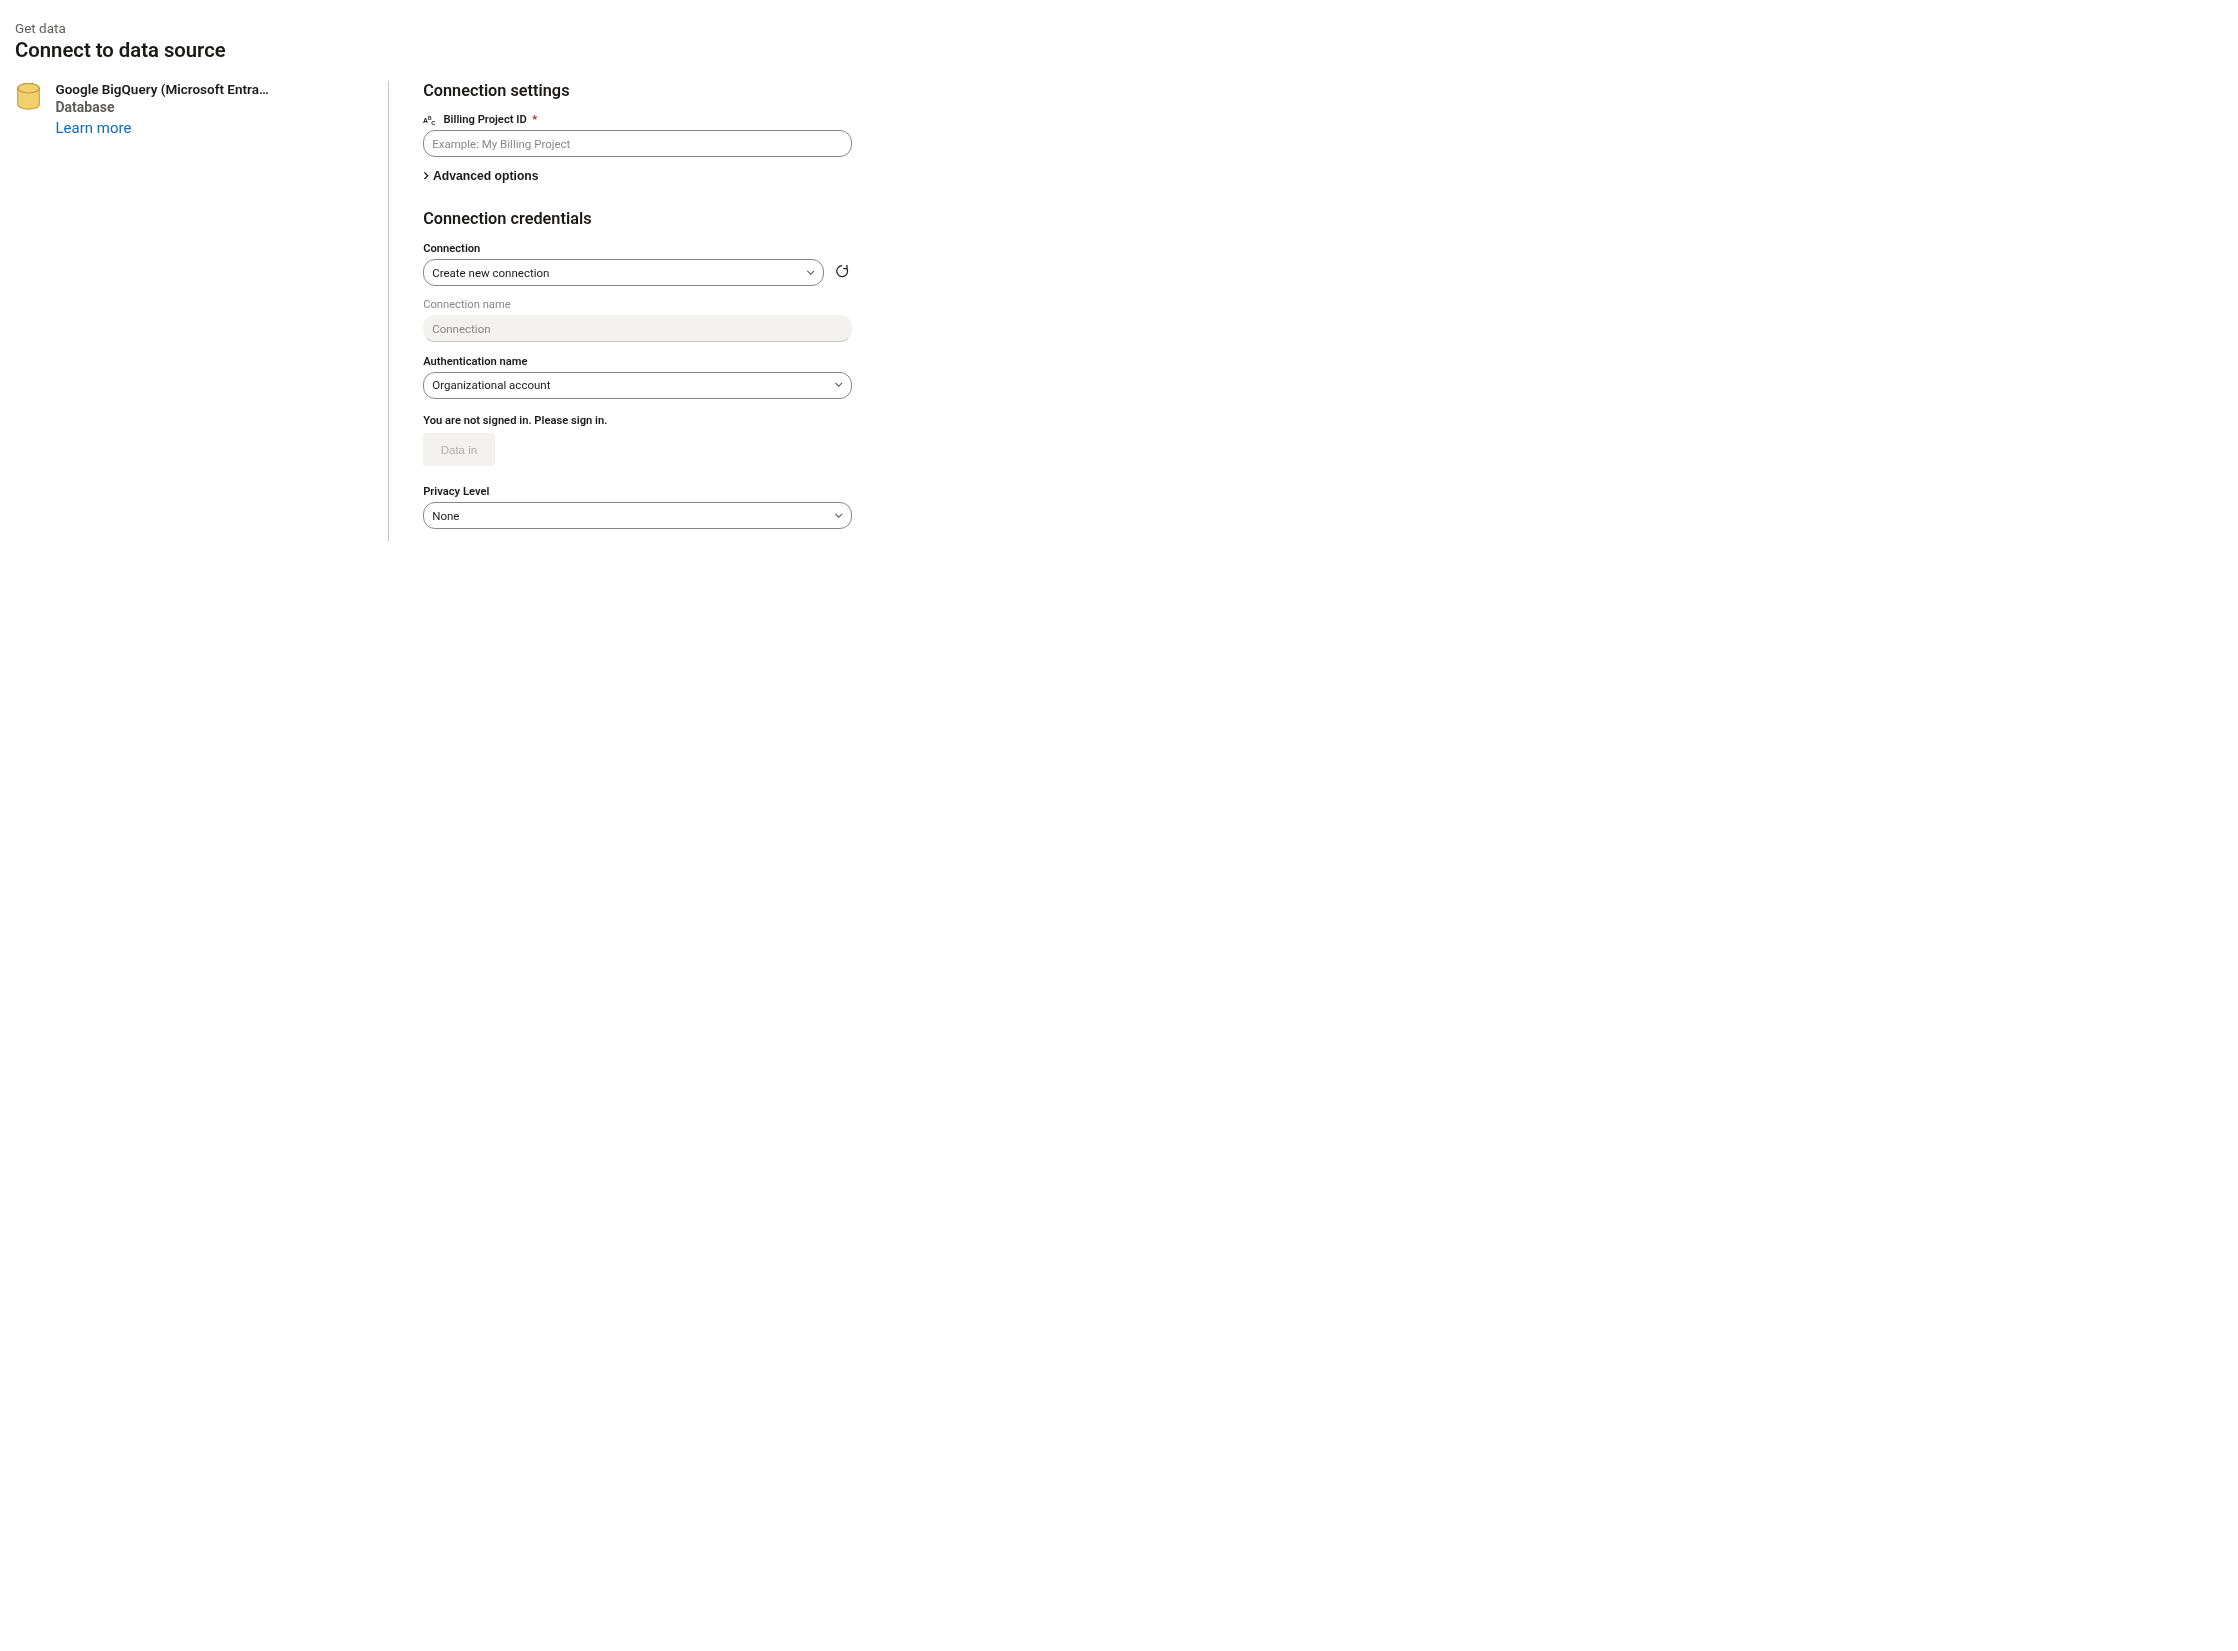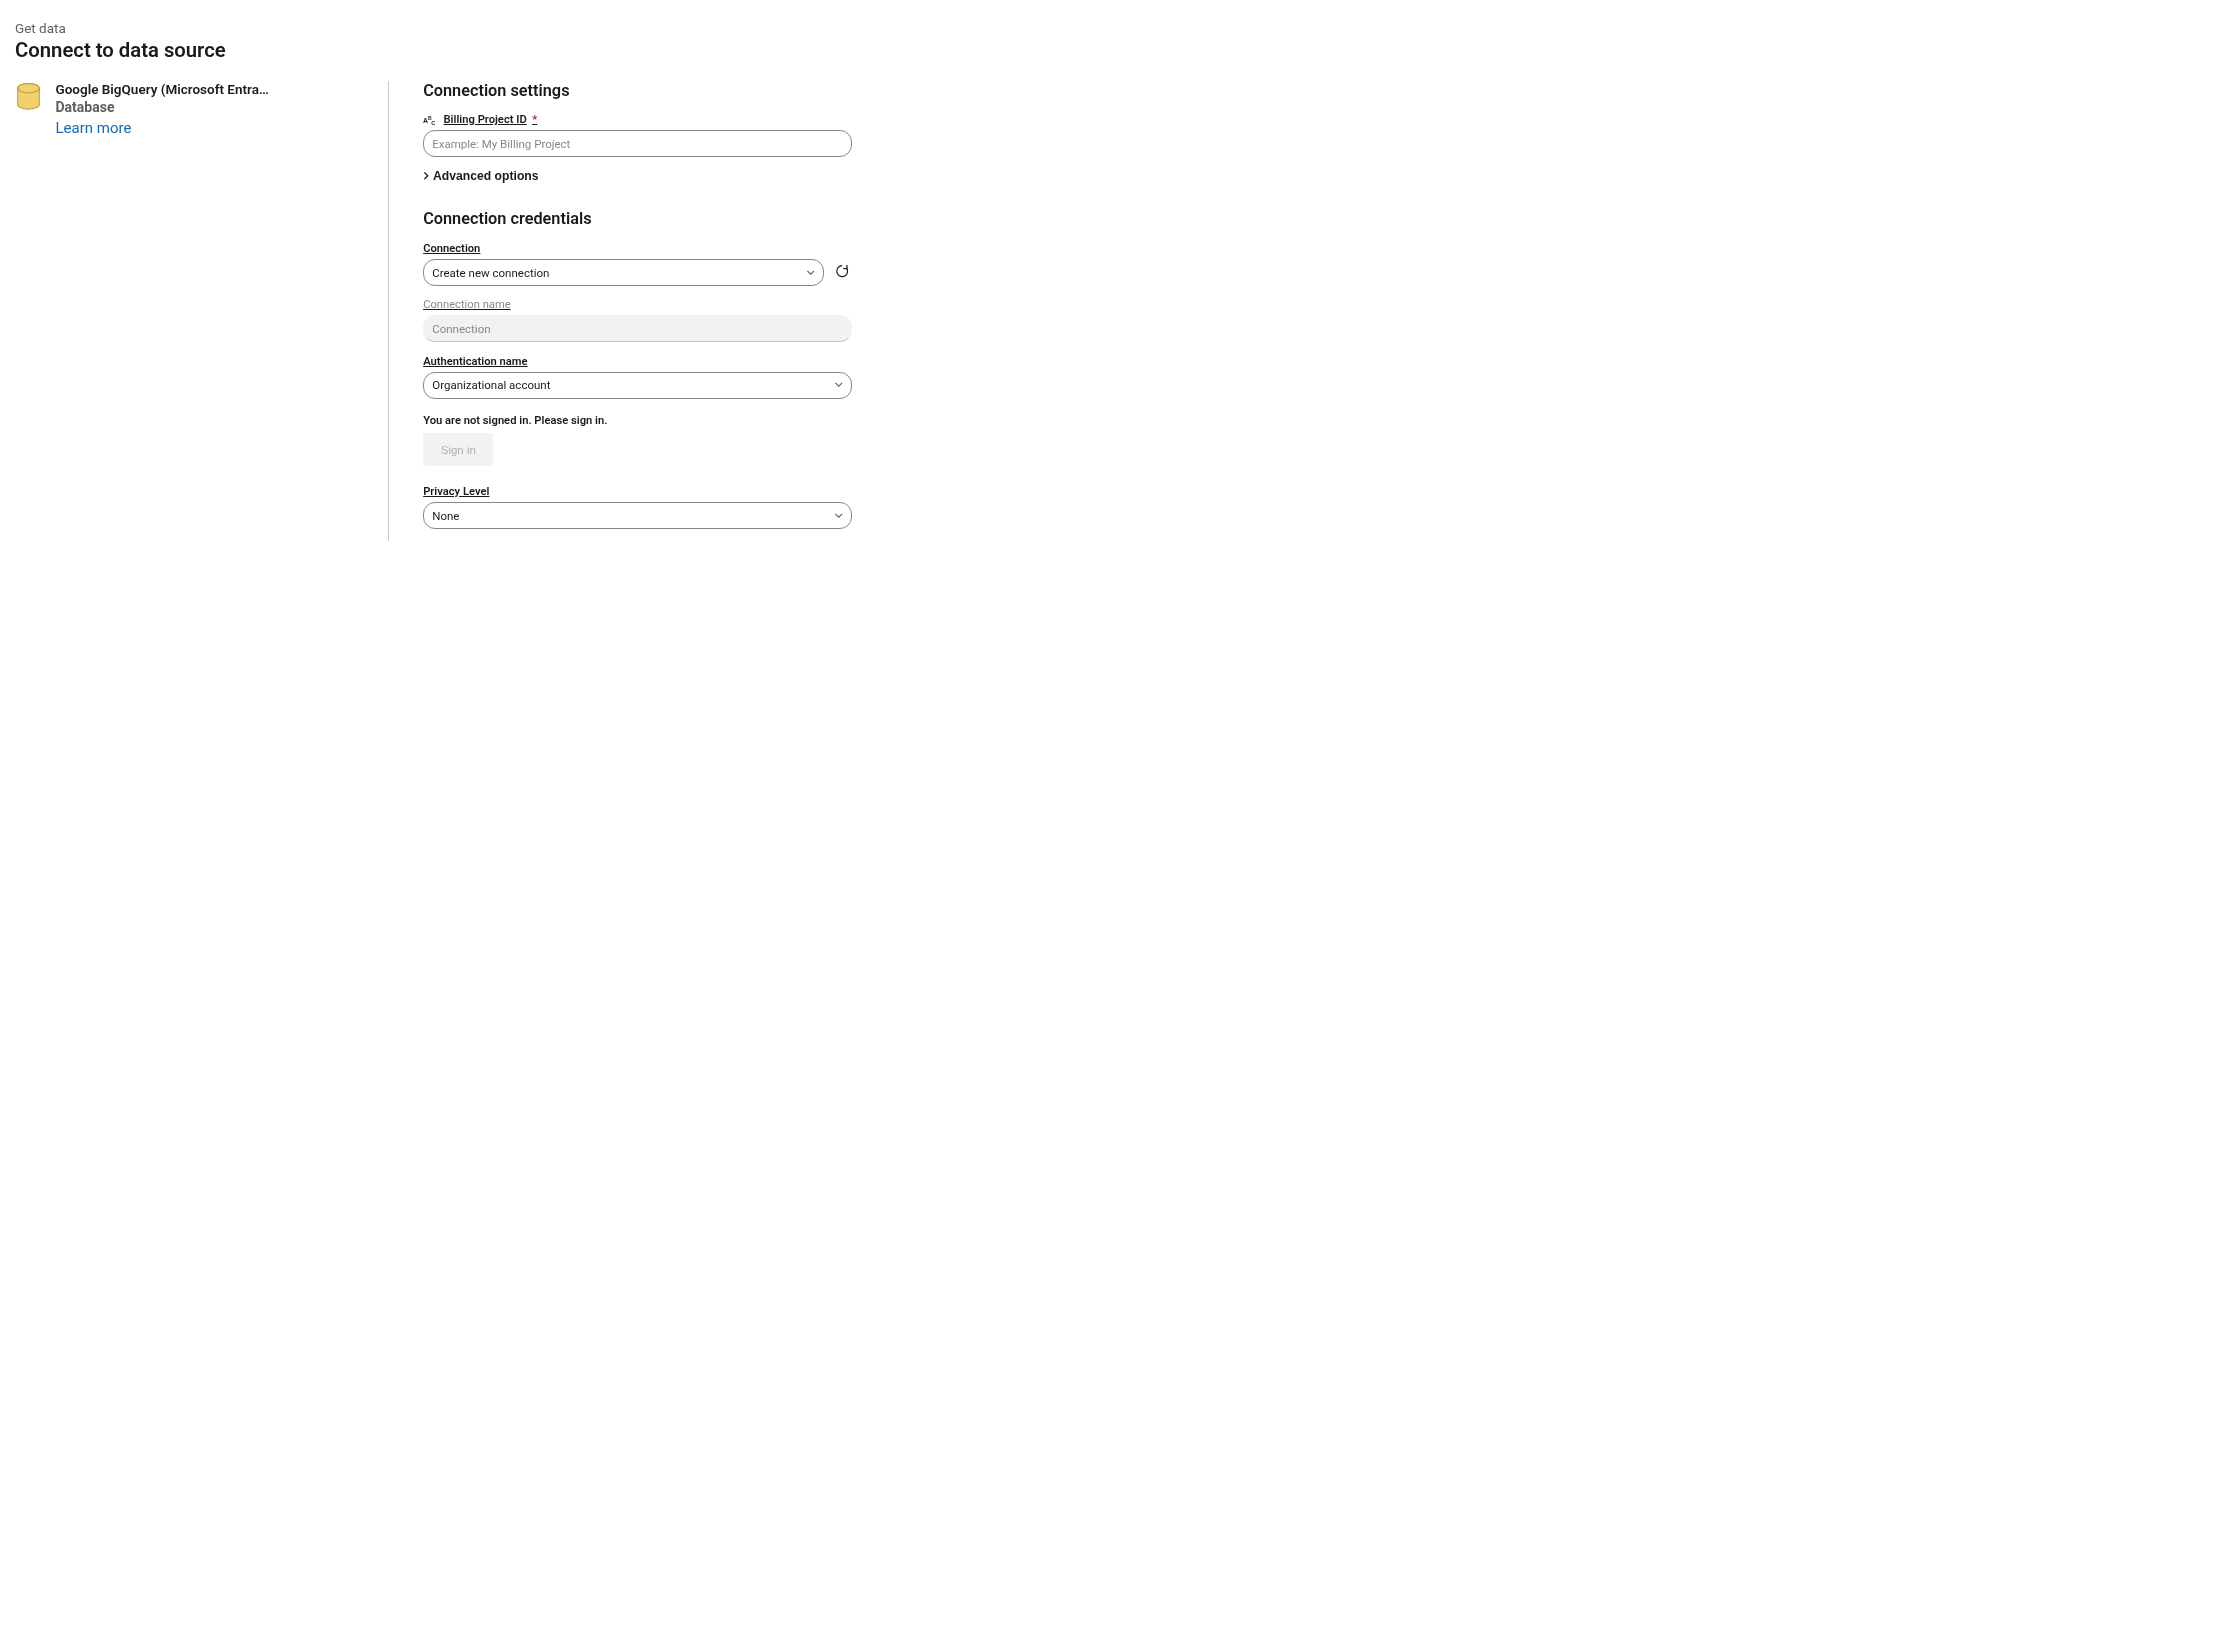--- a/index.html
+++ b/index.html
@@ -78,21 +78,21 @@
     cursor: pointer;
   }
   .section-heading {
     font-size: 16.3px;
     font-weight: 600;
     margin: 0 0 13.5px 0;
   }
   .section-heading.mt {
     margin-top: 26px;
   }
-  .form-field { margin-bottom: 12.2px; text-decoration: underline; }
+  .form-field { margin-bottom: 12.2px; }
   .label {
     display: flex;
     align-items: center;
     gap: 5.4px;
     font-size: 11.2px;
     font-weight: 600;
     color: var(--text-primary);
     margin-bottom: 4.1px;
   }
   .label.muted { color: var(--text-muted); font-weight: 400; }
@@ -289,21 +289,21 @@
             <span class="chevron">
               <svg width="9.5" height="6.8" viewBox="0 0 14 10">
                   <path d="M2 2 L7 7 L12 2" fill="none" stroke="#605e5c" stroke-width="1.6"></path>
                 </svg>
             </span>
           </div>
         </div>
       </div>
 
       <p class="signin-msg">You are not signed in. Please sign in.</p>
-      <button class="signin-btn" disabled="">Sign in</button>
+      <button class="signin-btn" disabled="">Data in</button>
 
       
       <div class="form-field" style="margin-top:19px;">
         <div class="label">Privacy Level</div>
         <div class="select-wrapper">
           <div class="select-box" style="flex:1;">
             <select class="select">
               <option>None</option>
             </select>
             <span class="chevron">

